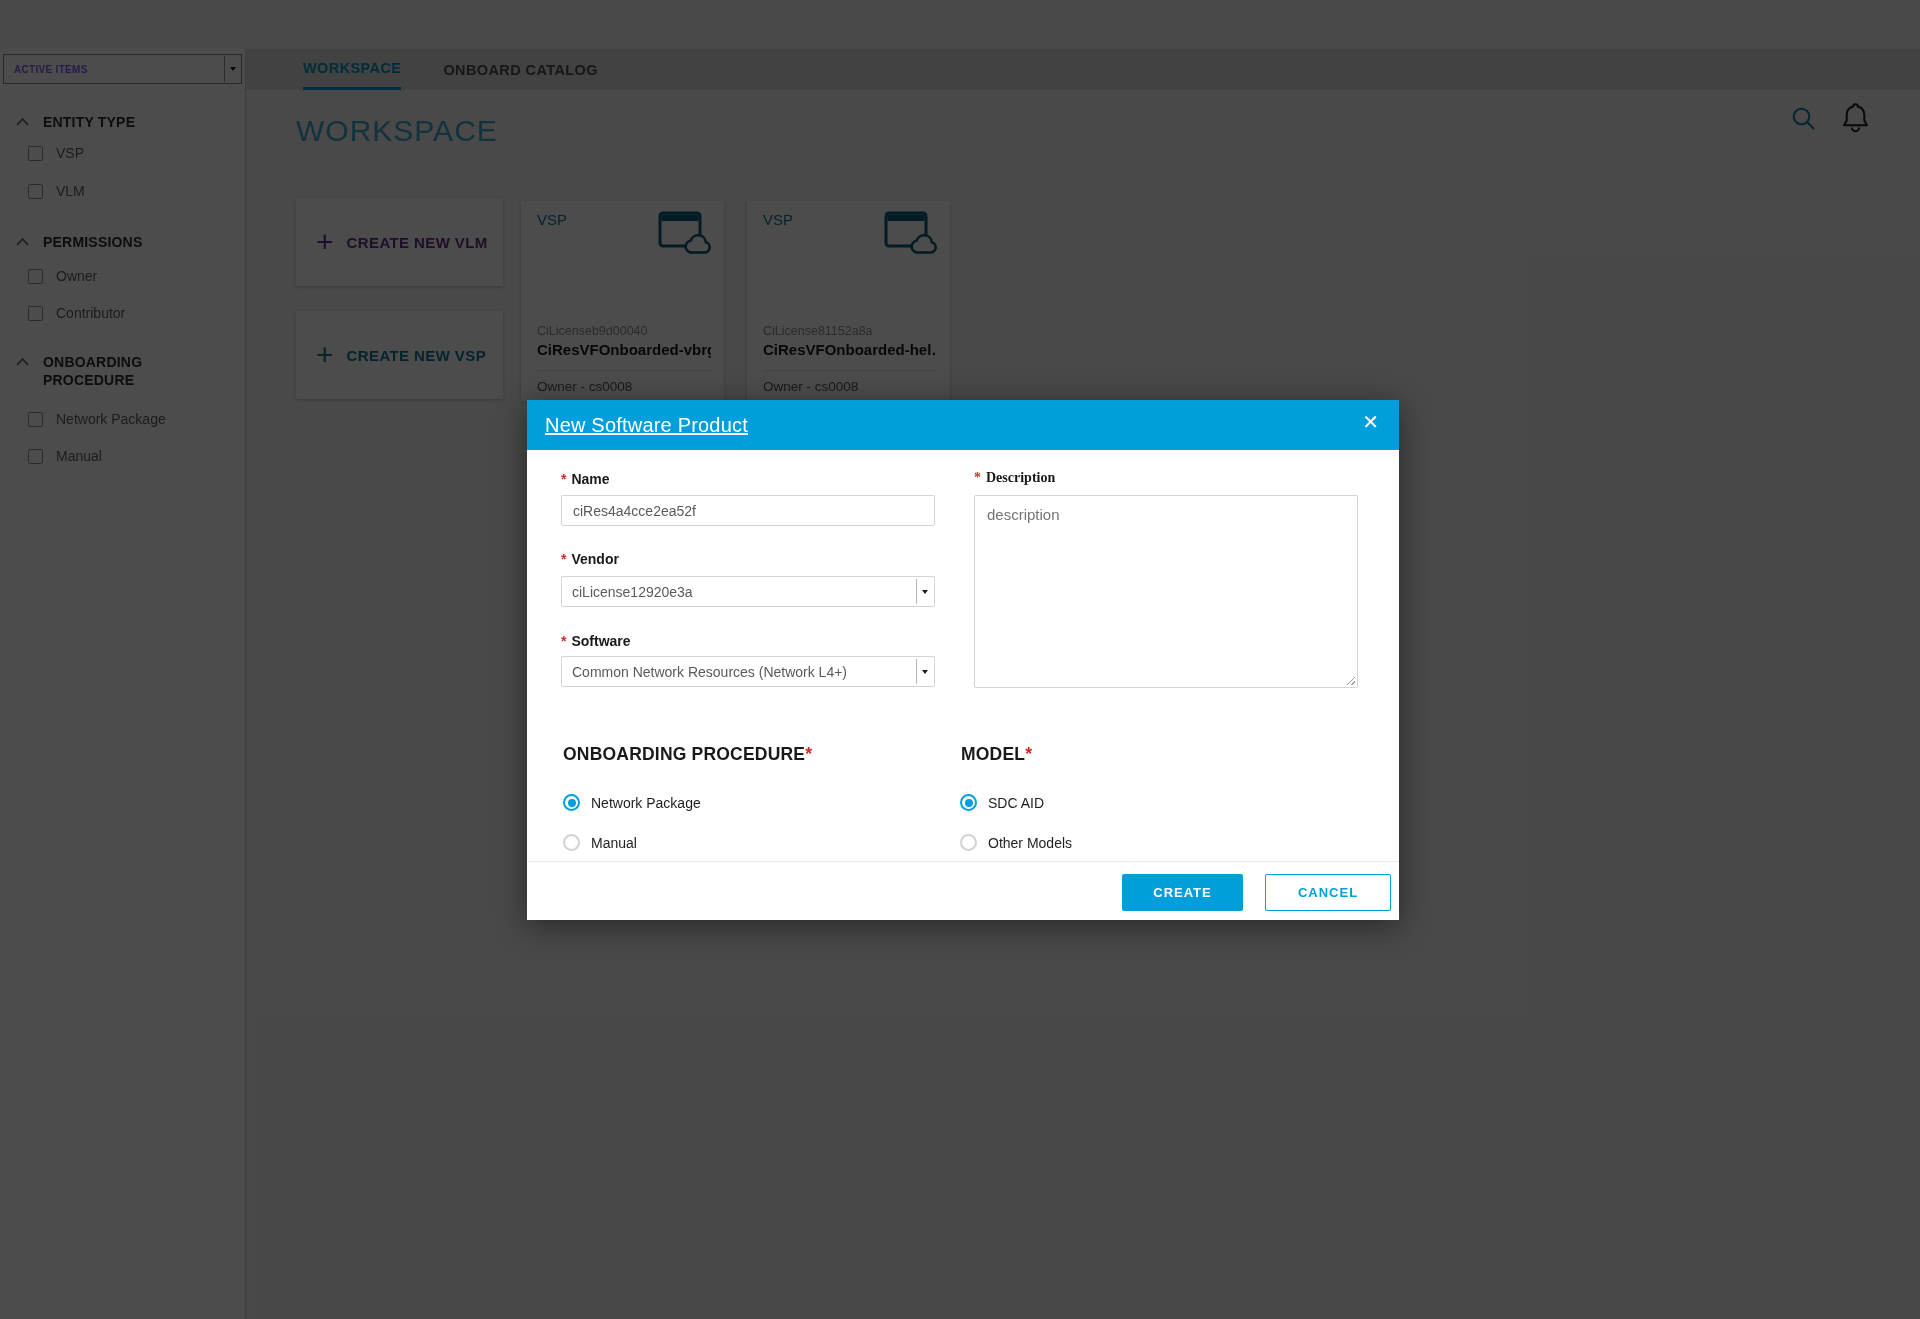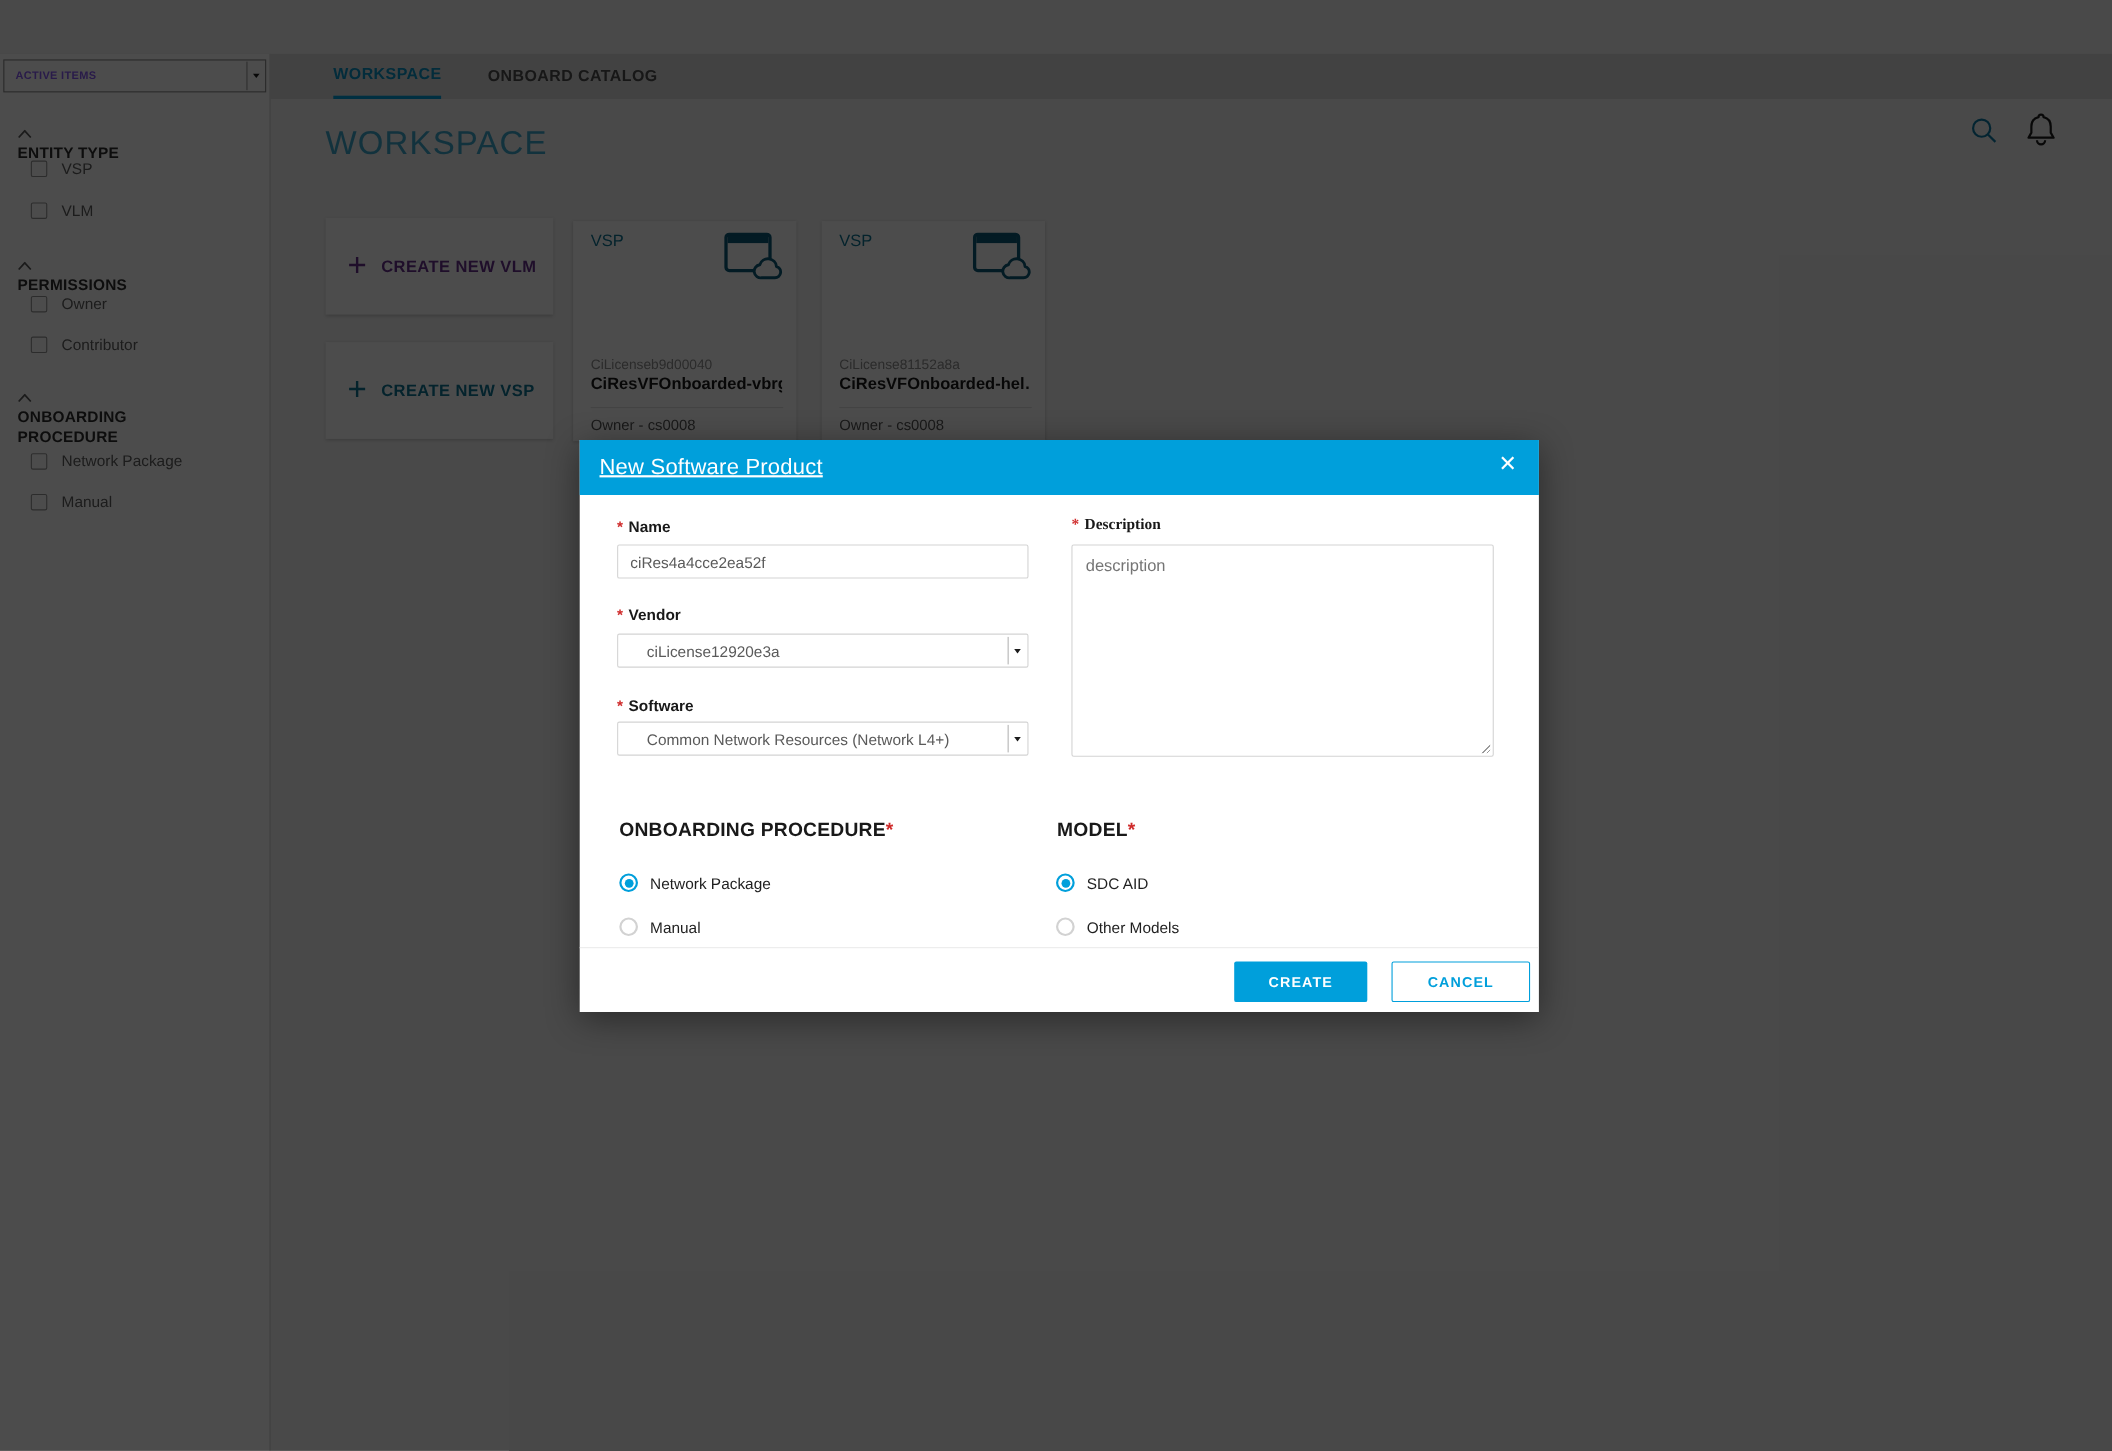--- a/index.html
+++ b/index.html
@@ -34,21 +34,21 @@
   
   .sidebar{position:absolute;left:0;top:49px;width:246px;height:1270px;background:#ffffff;
     border-right:1px solid #cfcfcf;box-sizing:border-box;z-index:3;}
   .filter-select{position:absolute;left:3px;top:5px;width:239px;height:30px;box-sizing:border-box;
     background:#fff;border:1px solid #8a8a8a;display:flex;align-items:center;padding-left:10px;
     color:#8b5cf6;font-size:10px;font-weight:600;letter-spacing:.3px;cursor:pointer;}
   .select-strip{position:absolute;right:1px;top:1px;bottom:1px;width:15px;background:#fff;
     border-left:1px solid #9a9a9a;display:flex;align-items:center;justify-content:center;}
   .tri-down{width:0;height:0;border-top:4px solid #1c1c1c;
     border-left:3.5px solid transparent;border-right:3.5px solid transparent;}
-  .f-head{position:absolute;left:16px;display:flex;gap:4px;align-items:flex-start;flex-direction:column;}
+  .f-head{position:absolute;left:16px;display:flex;gap:14px;align-items:flex-start;}
   .f-head .chev{margin-top:5px;}
   .f-title{font-size:14px;font-weight:600;color:#2e2e2e;letter-spacing:.2px;width:158px;line-height:18px;}
   .f-row{position:absolute;left:28px;display:flex;align-items:center;gap:13px;cursor:pointer;}
   .checkbox{width:15px;height:15px;border:1px solid #949494;border-radius:2px;background:#fff;box-sizing:border-box;}
   .f-label{font-size:14px;color:#5f5f5f;}
   .fh-1{top:64px;} .fr-1a{top:96px;} .fr-1b{top:134px;}
   .fh-2{top:184px;} .fr-2a{top:219px;} .fr-2b{top:256px;}
   .fh-3{top:304px;} .fr-3a{top:362px;} .fr-3b{top:399px;}
 
   
@@ -85,21 +85,21 @@
     line-height:1;cursor:pointer;}
   .fld-label{position:absolute;font-size:14px;font-weight:700;color:#191919;}
   .req{color:#cf2a2a;margin-right:5px;}
   .lbl-name{left:34px;top:71px;} .lbl-vendor{left:34px;top:151px;} .lbl-category{left:34px;top:233px;}
   .lbl-desc{left:447px;top:70px;font-family:Liberation Serif, serif;}
   .text-input{position:absolute;left:34px;top:95px;width:374px;height:31px;box-sizing:border-box;
     border:1px solid #d4d4d4;border-radius:2px;background:#fff;padding:6px 11px;
     font-family:"Liberation Sans",sans-serif;font-size:14px;color:#5a5a5a;outline:none;}
   .fake-select{position:absolute;left:34px;width:374px;height:31px;box-sizing:border-box;
     border:1px solid #d4d4d4;border-radius:2px;background:#fff;display:flex;align-items:center;
-    padding-left:26px;font-size:14px;color:#5a5a5a;cursor:pointer;}
+    padding-left:10px;font-size:14px;color:#5a5a5a;cursor:pointer;}
   .sel-vendor{top:176px;} .sel-category{top:256px;}
   .fake-select .select-strip{right:2px;top:2px;bottom:2px;border-left:1px solid #b5b5b5;}
   .desc-wrap{position:absolute;left:447px;top:95px;width:384px;height:193px;}
   .desc-wrap textarea{width:100%;height:100%;box-sizing:border-box;resize:none;
     border:1px solid #d4d4d4;border-radius:2px;padding:10px 12px;
     font-family:"Liberation Sans",sans-serif;font-size:15px;color:#8f8f8f;outline:none;}
   .resize-grip{position:absolute;right:3px;bottom:3px;width:11px;height:11px;
     background:repeating-linear-gradient(-45deg,transparent 0 2px,#9a9a9a 2px 3px);
     clip-path:polygon(100% 0,100% 100%,0 100%);pointer-events:none;}
   .group-title{position:absolute;top:344px;font-size:17.5px;font-weight:700;color:#191919;letter-spacing:.2px;}

